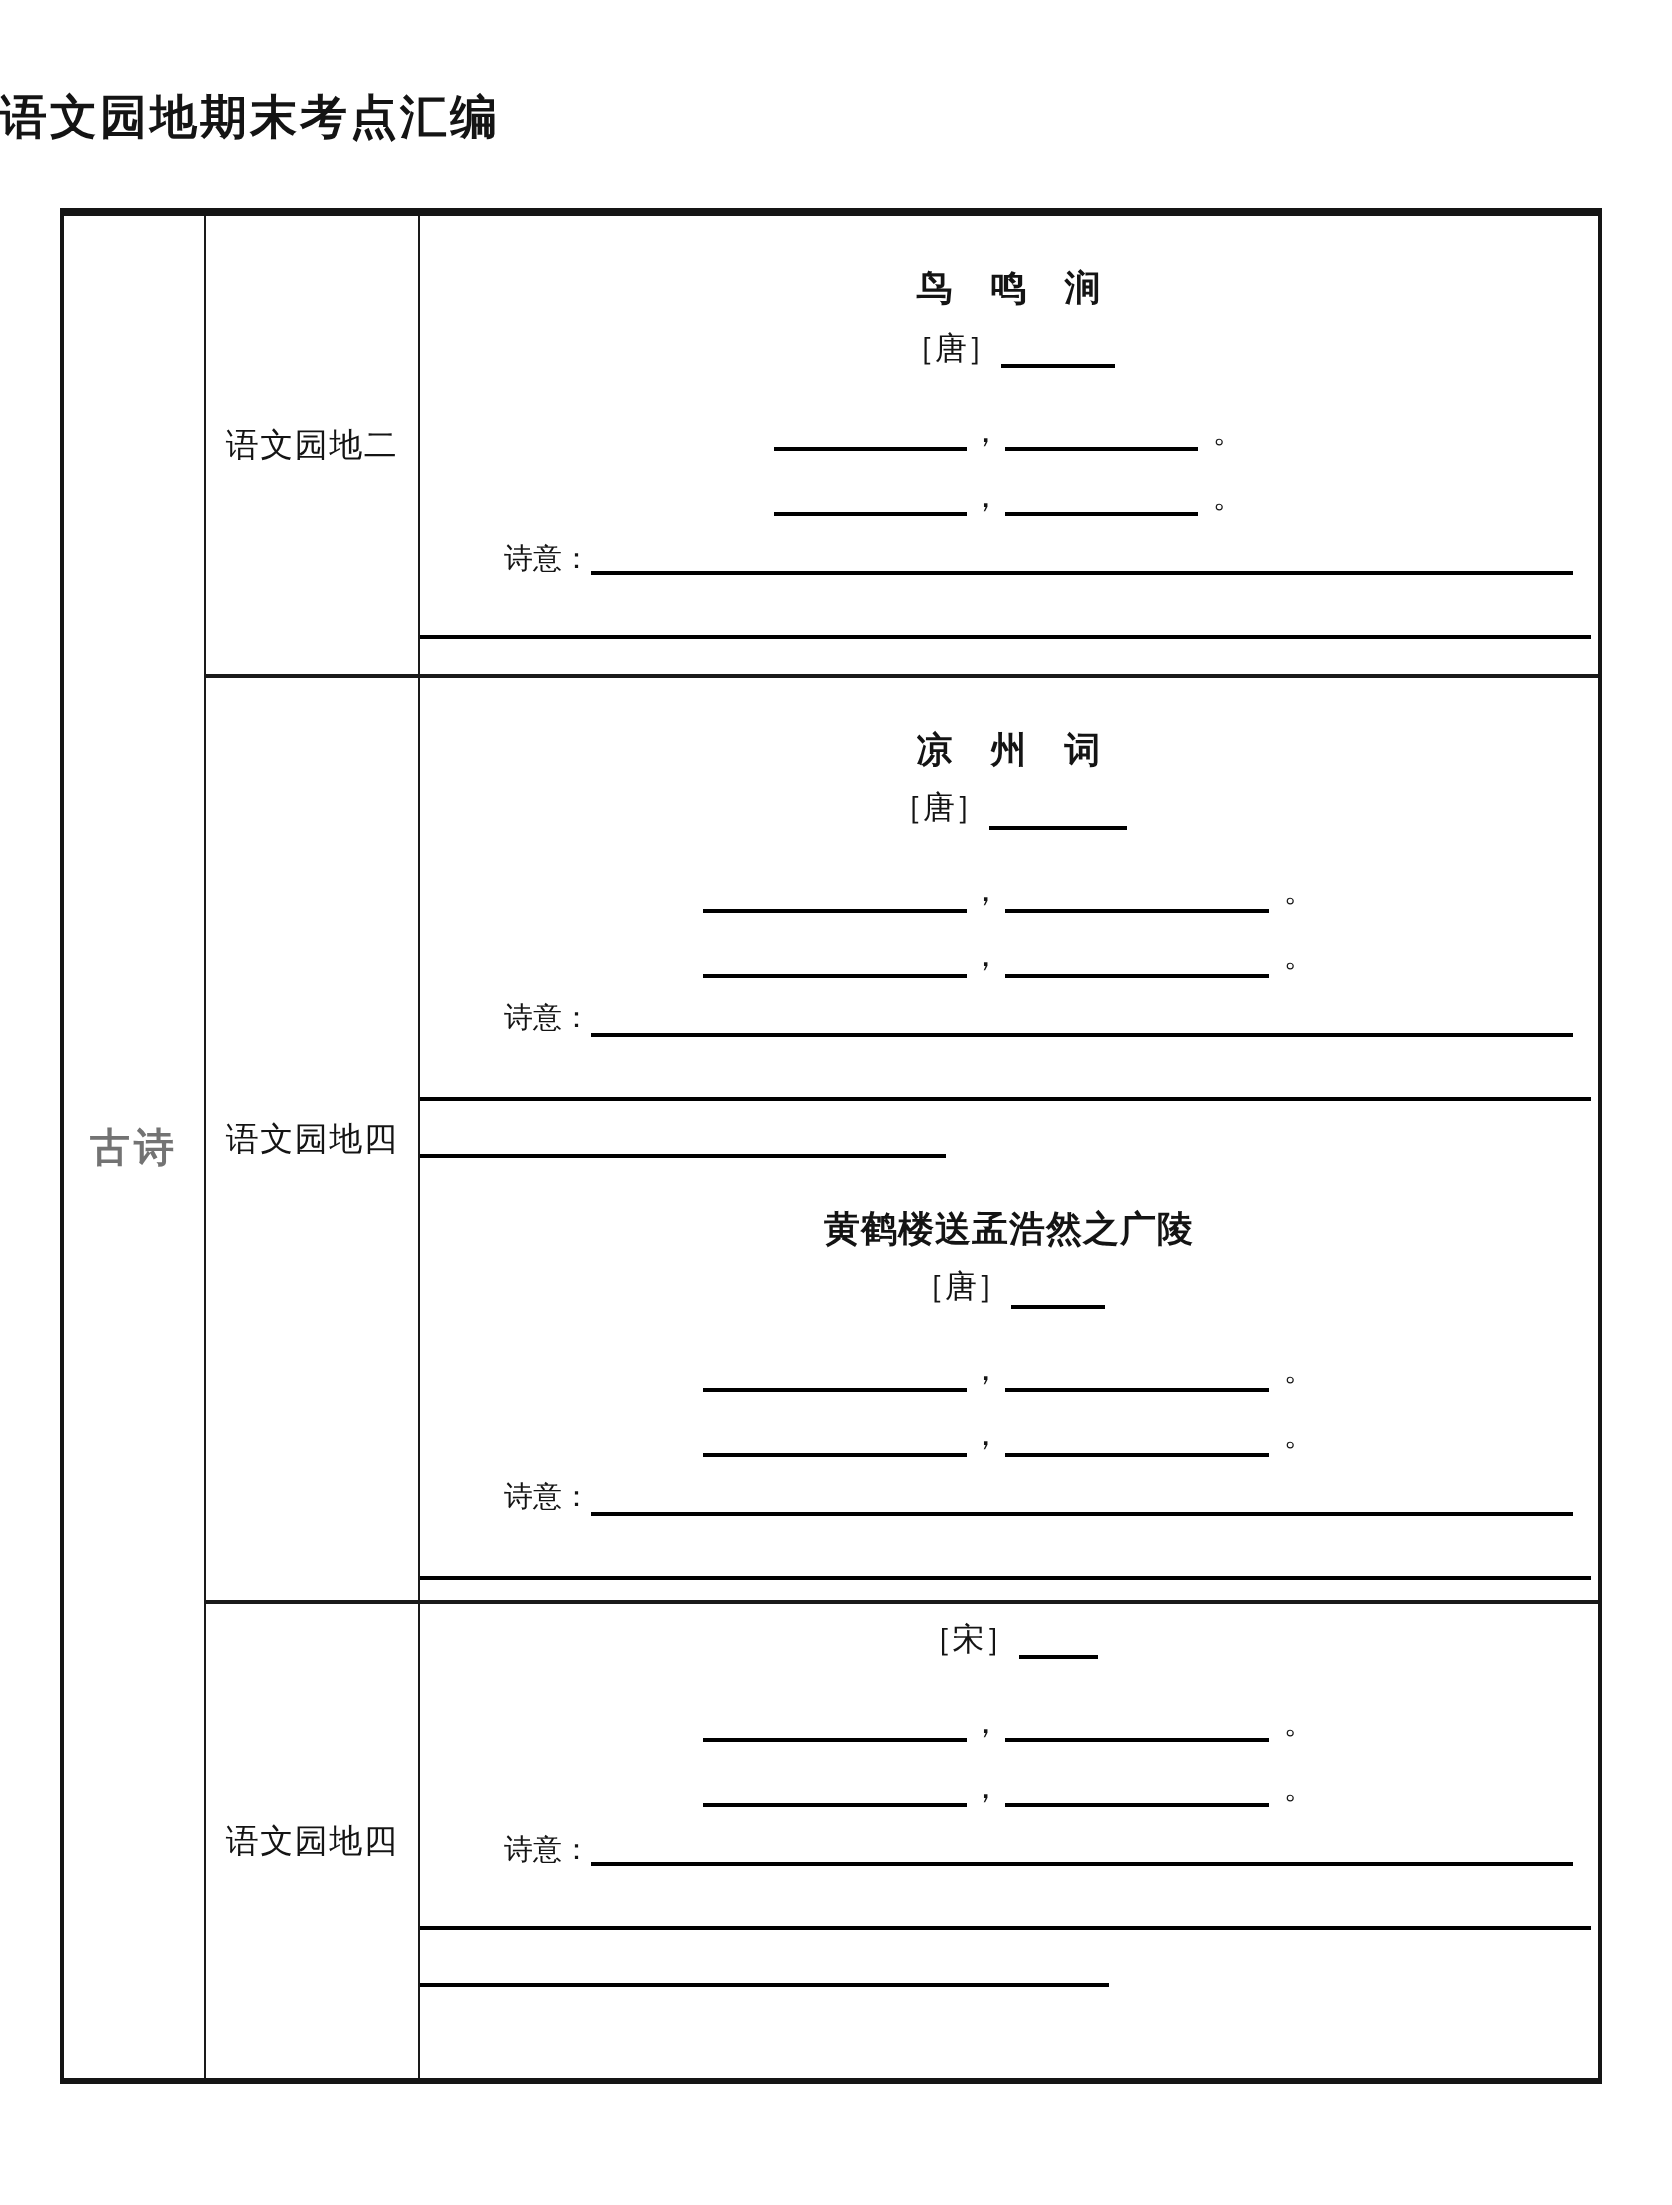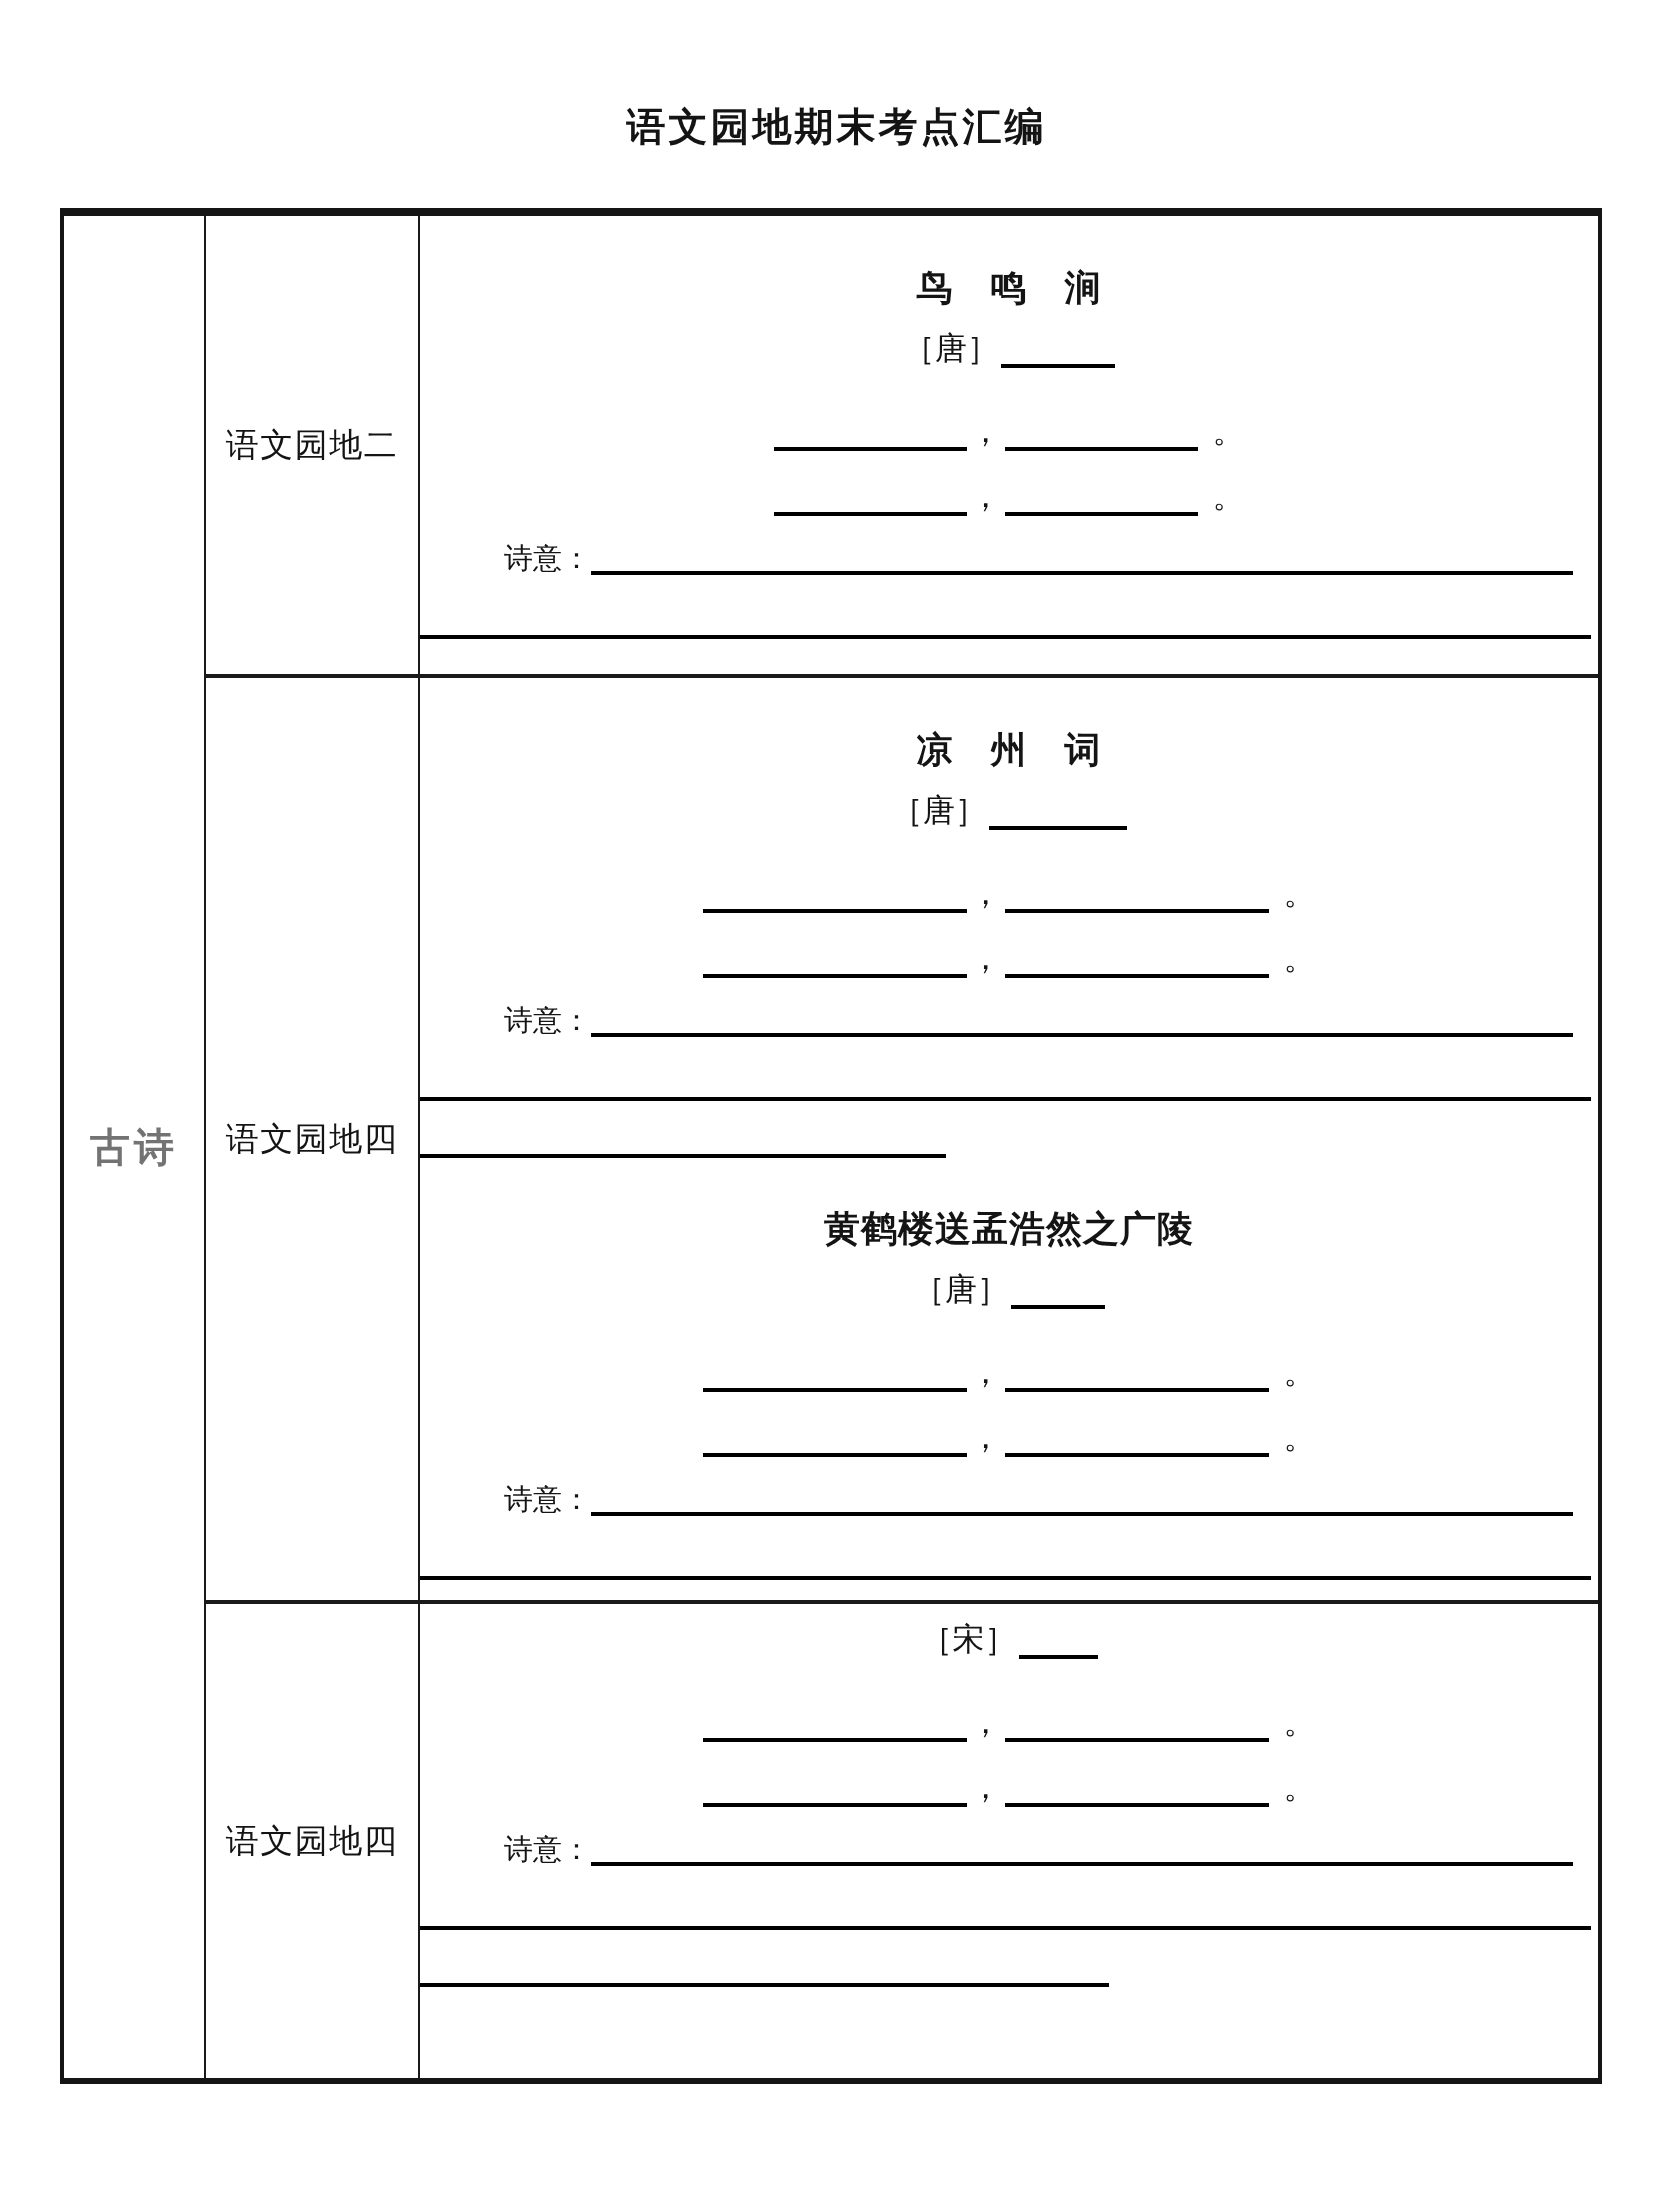--- a/index.html
+++ b/index.html
@@ -7,23 +7,22 @@
   body {
     width: 1673px; height: 2205px;
     background: #ffffff;
     color: #141414;
     font-family: "Liberation Serif", "DejaVu Serif", serif;
     position: relative;
   }
 
   
   .page-title {
-    position: absolute; top: 100px; left: 0; width: 100%;
-    text-align: center;
-    font-size: 39px; font-weight: bold; letter-spacing: 3px;
+    position: absolute; top: 86px; left: 0; width: 100%;
+    font-size: 47px; font-weight: bold; letter-spacing: 3px;
   }
 
   
   .exam-table {
     position: absolute; left: 60px; top: 208px;
     width: 1542px; height: 1876px;
     border: 4px solid #151515;
     border-top-width: 8px;
     border-bottom-width: 6.4px;
     display: grid;
@@ -146,21 +145,21 @@
       </div>
       <div class="rule rule-full"></div>
       <div class="rule rule-short rs-1055"></div>
     </div>
   </div>
 
   <div class="unit-cell bb" style="grid-row:2;">
     <span class="unit-label">语文园地四</span>
   </div>
 
-  <div class="content-cell bb" style="grid-row:2;">
+  <div class="content-cell bb" style="grid-row:2;font-family:Liberation Mono, monospace;">
     <div>
       <div class="poem-title">凉　州　词</div>
       <div class="author-row">
         <span>［唐］</span><span class="author-blank ab-280"></span>
       </div>
       <div class="verse verse-1">
         <span class="vblank b535"></span><span class="comma">，</span><span class="vblank b535"></span><span class="period">。</span>
       </div>
       <div class="verse verse-2">
         <span class="vblank b535"></span><span class="comma">，</span><span class="vblank b535"></span><span class="period">。</span>

